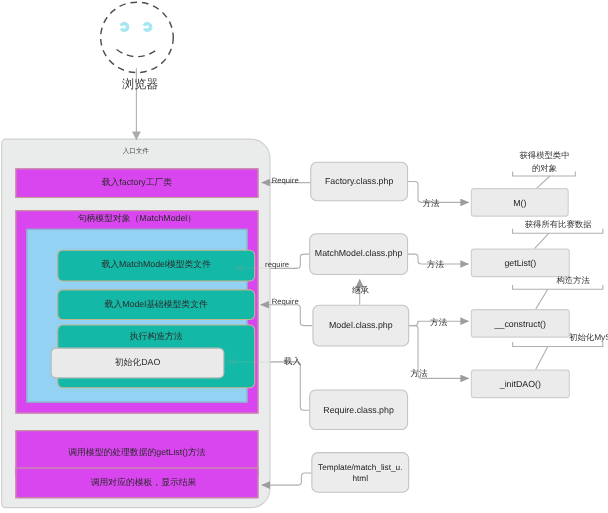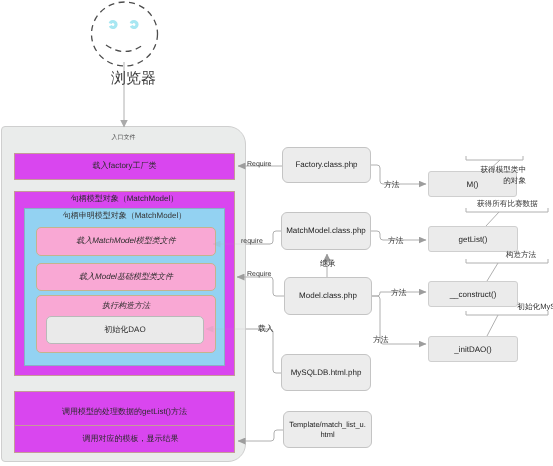--- a/index.html
+++ b/index.html
@@ -23,43 +23,43 @@
           box-sizing:border-box;}
   .entry-label{position:absolute;left:1px;top:133px;width:245px;
           text-align:center;font-size:6px;color:#4a4a4a;}
 
   .band{position:absolute;left:14px;width:221px;background:#d946ef;
         border:1px solid #c59a98;box-sizing:border-box;
         display:flex;align-items:center;justify-content:center;
         font-size:8px;color:#2b2b2b;}
   .blue{position:absolute;left:24px;width:201px;background:#93d2f2;
         border:1px solid #8aaec6;box-sizing:border-box;}
-  .tan{position:absolute;left:36px;width:180px;background:#f9a8d4;
+  .tan{position:absolute;left:52px;width:180px;background:#14b8a6;
        border:1px solid #c3b48e;border-radius:5px;box-sizing:border-box;
        display:flex;align-items:center;justify-content:center;
-       font-size:8px;color:#2b2b2b;font-style:italic;}
+       font-size:8px;color:#2b2b2b;}
   .inner-white{position:absolute;left:46px;width:158px;background:#eaeaea;
        border:1px solid #b9b9b9;border-radius:5px;box-sizing:border-box;
        display:flex;align-items:center;justify-content:center;
        font-size:8px;color:#2b2b2b;}
 
   
   .node{position:absolute;background:#ececec;border:1px solid #c4c4c4;
         border-radius:6px;box-sizing:border-box;
         display:flex;align-items:center;justify-content:center;
         text-align:center;font-size:8px;color:#222;line-height:1.25;}
   .mnode{position:absolute;background:#ebebeb;border:1px solid #cfcfcf;
         border-radius:3px;box-sizing:border-box;
         display:flex;align-items:center;justify-content:center;
         text-align:center;font-size:8px;color:#222;}
 
   .elabel{position:absolute;font-size:7px;color:#333;white-space:pre;
           text-align:right;line-height:1.3;}
   .elabel.cjk{font-size:7.8px;}
-  .smiley-label{position:absolute;font-size:15px;color:#3a3a3a;text-align:right;}
+  .smiley-label{position:absolute;font-size:11px;color:#3a3a3a;text-align:right;}
 </style>
 </head>
 <body>
 
 <div class="stage">
 
   <svg class="lines">
     <ellipse cx="124.5" cy="34" rx="33" ry="32" fill="none" stroke="#4d4d4d" stroke-width="1.3" stroke-dasharray="6 4.5"></ellipse>
     <path d="M 106 45 Q 124.5 58 143 45" fill="none" stroke="#4d4d4d" stroke-width="1.3" stroke-dasharray="6 4.5"></path>
     <circle cx="113" cy="24.5" r="3" fill="none" stroke="#a8e7f2" stroke-width="3.2" stroke-dasharray="16 4" transform="rotate(200 113 24.5)"></circle>
@@ -80,34 +80,33 @@
   </svg>
 
   <div class="appbox"></div>
   <div class="entry-label">入口文件</div>
 
   <div class="band" style="top:153px;height:27px;">载入factory工厂类</div>
 
   <div class="band" style="top:191px;height:185px;align-items:flex-start;padding-top:2px;">句柄模型对象（MatchModel）</div>
 
   <div class="blue" style="top:208px;height:158px;"></div>
-  <div class="elabel" style="left:24px;top:211px;width:201px;text-align:center;font-size:8px;">句柄申明模型对象（MatchModel）</div>
 
   <div class="tan" style="top:227px;height:29px;">载入MatchModel模型类文件</div>
   <div class="tan" style="top:263px;height:28px;">载入Model基础模型类文件</div>
   <div class="tan" style="top:295px;height:58px;align-items:flex-start;padding-top:5px;">执行构造方法</div>
   <div class="inner-white" style="top:316px;height:28px;">初始化DAO</div>
 
   <div class="band" style="top:391px;height:43px;">调用模型的处理数据的getList()方法</div>
   <div class="band" style="top:425px;height:28px;padding-left:12px;">调用对应的模板，显示结果</div>
 
   <div class="node" style="left:282px;top:147px;width:89px;height:36px;">Factory.class.php</div>
   <div class="node" style="left:281px;top:212px;width:90px;height:38px;">MatchModel.class.php</div>
   <div class="node" style="left:284px;top:277px;width:88px;height:38px;">Model.class.php</div>
-  <div class="node" style="left:281px;top:354px;width:90px;height:37px;">MySQLDB.html.php</div>
+  <div class="node" style="left:281px;top:354px;width:90px;height:37px;">Require.class.php</div>
   <div class="node" style="left:283px;top:411px;width:89px;height:37px;white-space:pre-line;font-size:7.5px;text-align:center;">Template/match_list_u.
 html</div>
 
   <div class="mnode" style="left:428px;top:171px;width:89px;height:26px;">M()</div>
   <div class="mnode" style="left:428px;top:226px;width:90px;height:26px;">getList()</div>
   <div class="mnode" style="left:428px;top:281px;width:90px;height:26px;">__construct()</div>
   <div class="mnode" style="left:428px;top:336px;width:90px;height:26px;">_initDAO()</div>
 
   <svg class="lines">
     <defs>
@@ -162,19 +161,19 @@
 
   <div class="elabel" style="left:247px;top:160px;">Require</div>
   <div class="elabel" style="left:241px;top:237px;">require</div>
   <div class="elabel" style="left:247px;top:270px;">Require</div>
   <div class="elabel cjk" style="left:258px;top:324px;">载入</div>
   <div class="elabel cjk" style="left:320px;top:259px;">继承</div>
   <div class="elabel cjk" style="left:384px;top:180px;">方法</div>
   <div class="elabel cjk" style="left:388px;top:236px;">方法</div>
   <div class="elabel cjk" style="left:391px;top:288px;">方法</div>
   <div class="elabel cjk" style="left:373px;top:335px;">方法</div>
-  <div class="elabel" style="left:464px;top:136px;width:62px;text-align:right;font-size:7.6px;line-height:1.45;margin-top:28px;">获得模型类中
+  <div class="elabel" style="left:464px;top:136px;width:62px;text-align:center;font-size:7.6px;line-height:1.45;">获得模型类中
 的对象</div>
   <div class="elabel" style="left:477px;top:199px;width:62px;text-align:left;font-size:7.6px;">获得所有比赛数据</div>
   <div class="elabel" style="left:490px;top:250px;width:62px;text-align:center;font-size:7.6px;">构造方法</div>
   <div class="elabel" style="left:478px;top:302px;width:72px;text-align:right;font-size:7.6px;margin-left:26px;">初始化MySQLDB</div>
 
 </div>
 
 </body></html>

